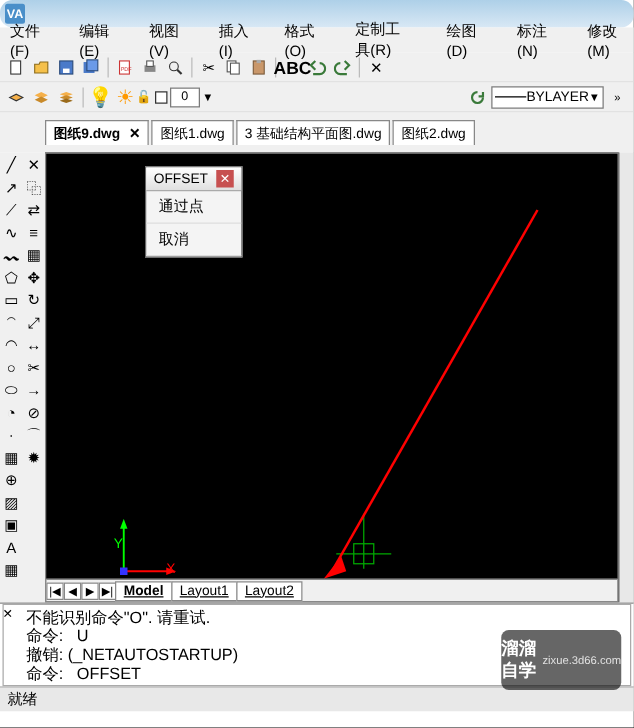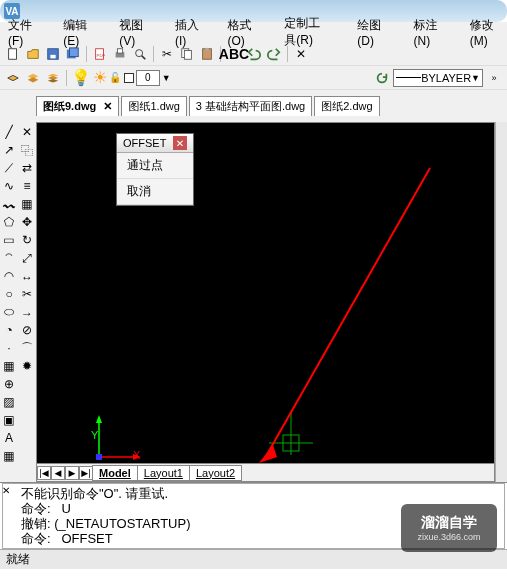--- a/index.html
+++ b/index.html
@@ -56,21 +56,21 @@
 .context-menu .cm-title .cm-close { width: 14px; height: 14px; background: #c75050; color: #fff; display: flex; align-items: center; justify-content: center; font-size: 10px; cursor: pointer; }
 .context-menu .cm-item { padding: 4px 10px; font-size: 12px; cursor: pointer; border-bottom: 1px solid #ddd; }
 
 .cmdline-area { background: #fff; border-top: 1px solid #888; font-family: SimSun, monospace; font-size: 13px; position: relative; }
 .cmdline-area .cmd-close { position: absolute; left: 2px; top: 2px; font-size: 10px; cursor: pointer; }
 .cmdline-area .history { padding: 2px 4px 2px 18px; line-height: 15px; white-space: pre-wrap; border: 1px solid #aaa; margin: 0 2px; }
 .cmdline-area .prompt { padding: 2px 4px; border: 1px solid #555; margin: 1px 2px; font-size: 15px; font-family: SimSun, serif; }
 
 .statusbar { height: 20px; background: #e8e8e8; display: flex; align-items: center; padding: 0 6px; font-size: 12px; border-top: 1px solid #aaa; }
 
-.watermark { position: absolute; right: 10px; bottom: 30px; width: 96px; height: 48px; background: rgba(0,0,0,0.6); border-radius: 6px; display: flex; flex-direction: column; align-items: center; justify-content: center; color: #fff; font-size: 12px; }
+.watermark { position: absolute; right: 10px; bottom: 30px; width: 96px; height: 48px; background: rgba(0,0,0,0.6); border-radius: 6px; display: flex; align-items: center; justify-content: center; color: #fff; font-size: 12px; }
 .watermark .wm-logo { font-size: 14px; font-weight: bold; }
 .watermark .wm-url { font-size: 9px; opacity: 0.8; }
 
 svg.icon { width: 14px; height: 14px; }
 </style>
 </head>
 <body>
 
 <div class="titlebar">
   <div class="logo">VA</div>

